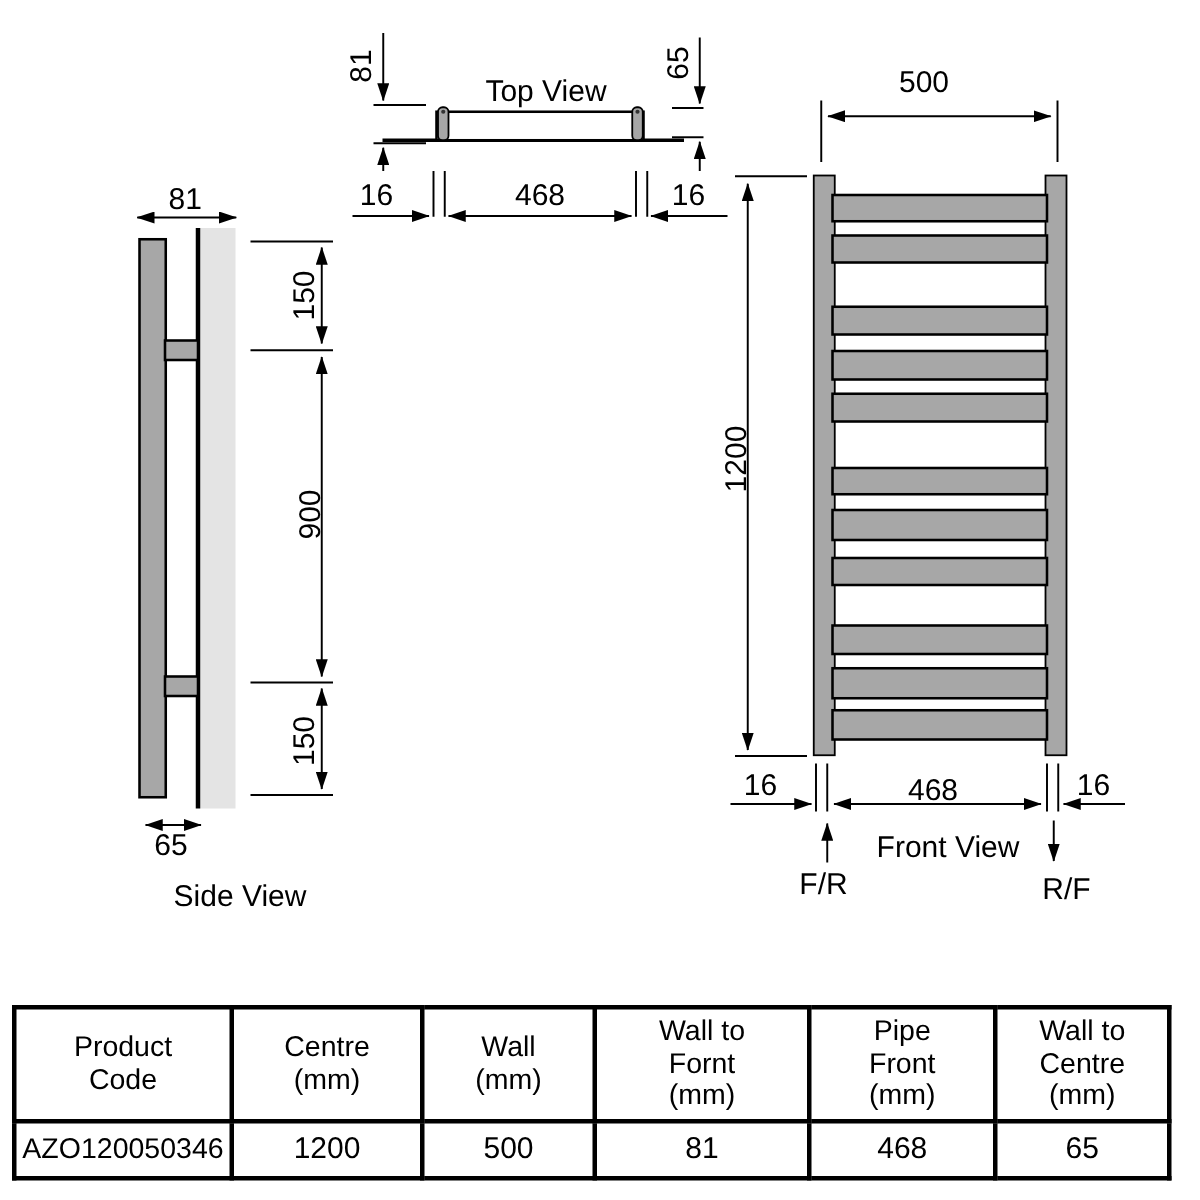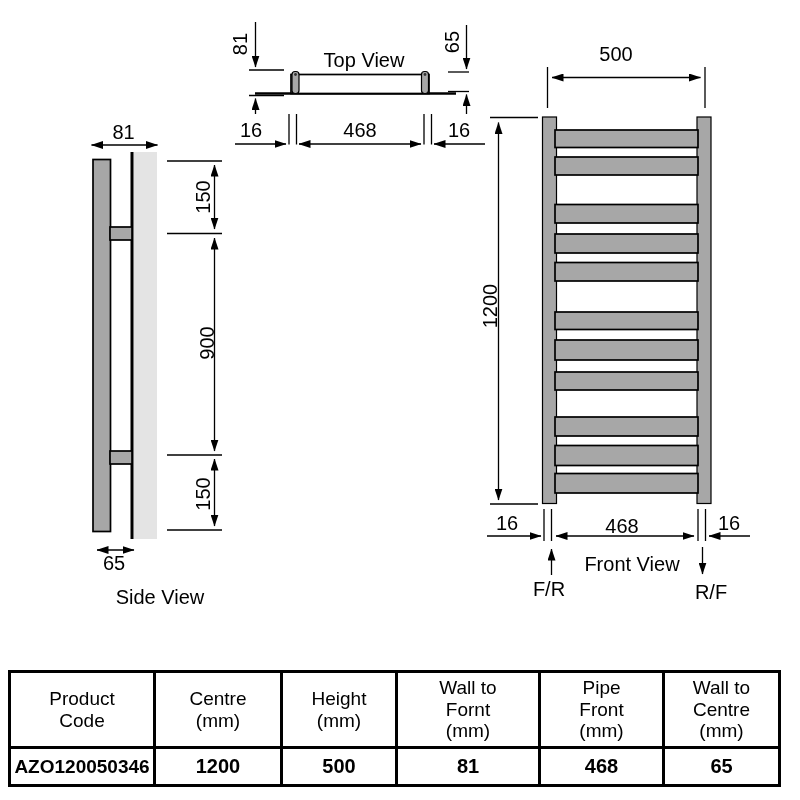--- a/index.html
+++ b/index.html
@@ -9,21 +9,21 @@
   svg text{font-family:"Liberation Sans",sans-serif;font-size:20px;fill:#000;}
   svg .viewlabel{font-size:20px;}
   .dimline{stroke:#000;stroke-width:1.3;fill:none;}
   .tick{stroke:#000;stroke-width:1.3;}
   .outline{stroke:#000;stroke-width:1.7;}
   #spec-table-wrap{position:absolute;left:8px;top:646px;margin-top:24px;}
   table.spec{border-collapse:collapse;table-layout:fixed;width:770px;}
   table.spec th,table.spec td{border:3px solid #000;text-align:center;vertical-align:middle;
         padding:0;background:#fff;}
   table.spec th{font-size:19px;font-weight:400;line-height:1.15;white-space:pre-line;height:73px;}
-  table.spec td{font-size:20px;height:35px;font-weight:bold;}
+  table.spec td{font-size:20px;height:35px;}
   table.spec td.code{font-size:19px;}
 </style>
 </head>
 <body>
 
 <div id="page">
 
   <svg id="drawing" width="800" height="640" viewBox="0 0 800 640">
     <defs>
       <marker id="ah-e" markerUnits="userSpaceOnUse" markerWidth="12" markerHeight="8" refX="11.5" refY="4" orient="auto">
@@ -159,21 +159,21 @@
         <col style="width:143px">
           <col style="width:124px">
           <col style="width:116px">
       </colgroup>
       <thead>
         <tr>
           <th>Product
 Code</th>
           <th>Centre
 (mm)</th>
-          <th>Height
+          <th>Wall
 (mm)</th>
           <th>Wall to
 Fornt
 (mm)</th>
           <th>Pipe
 Front
 (mm)</th>
           <th>Wall to
 Centre
 (mm)</th>

